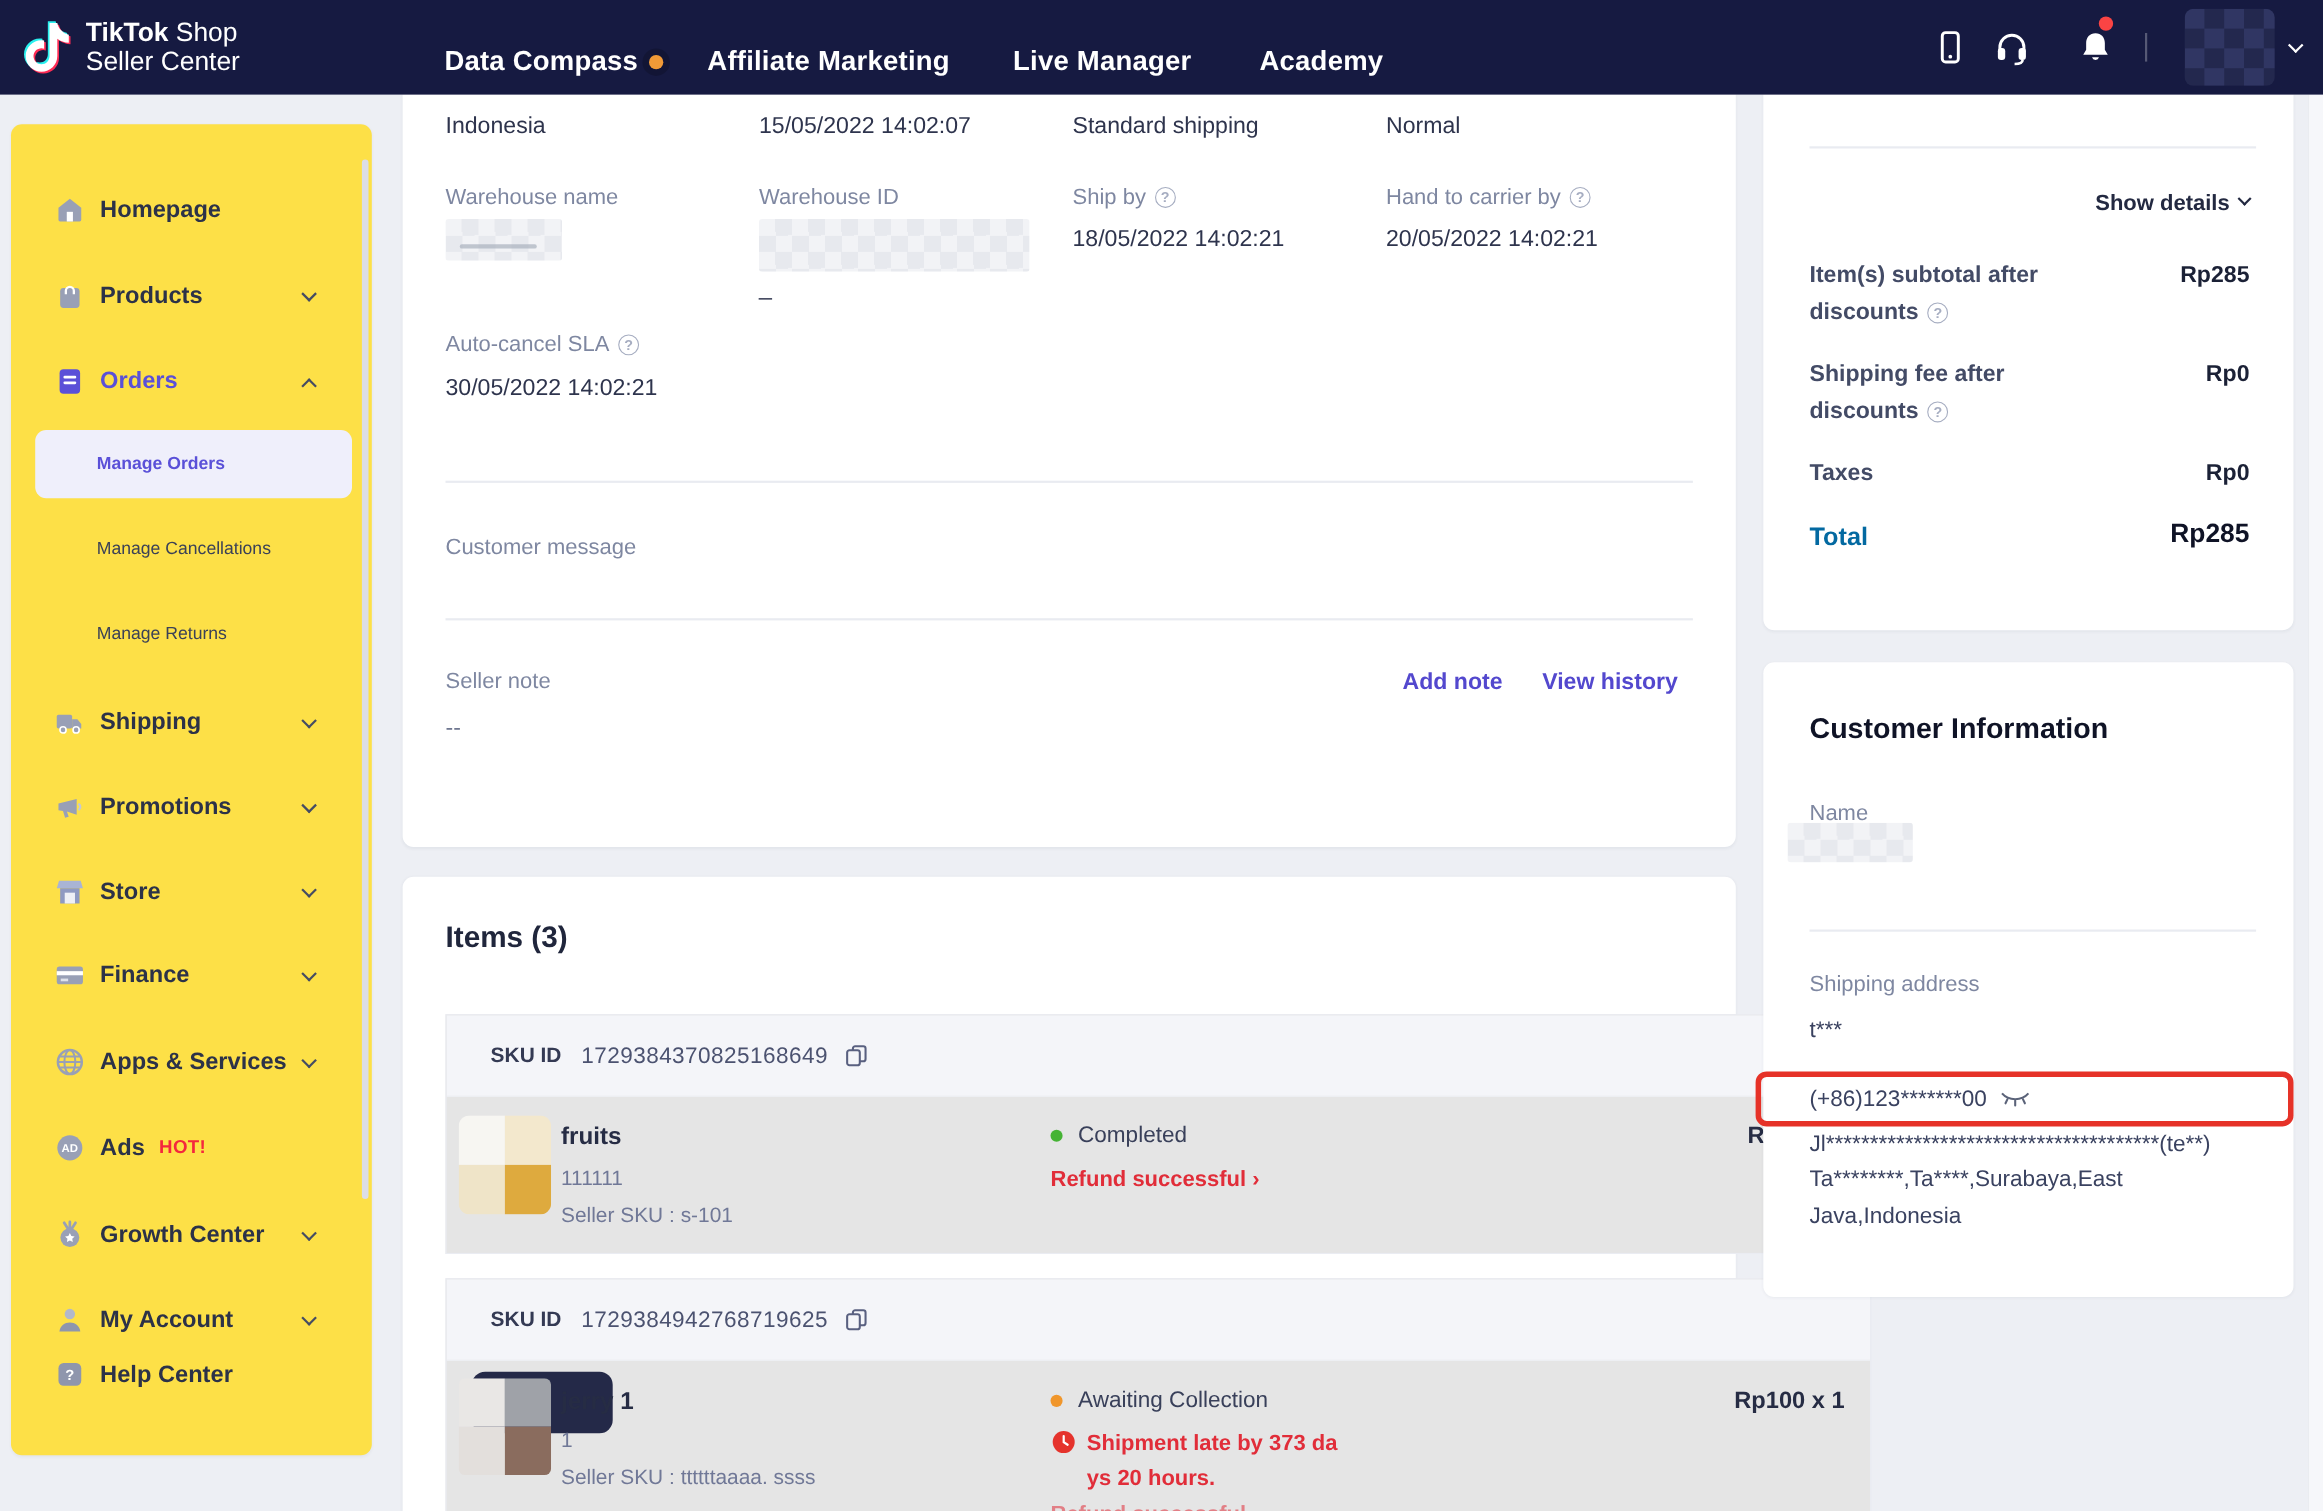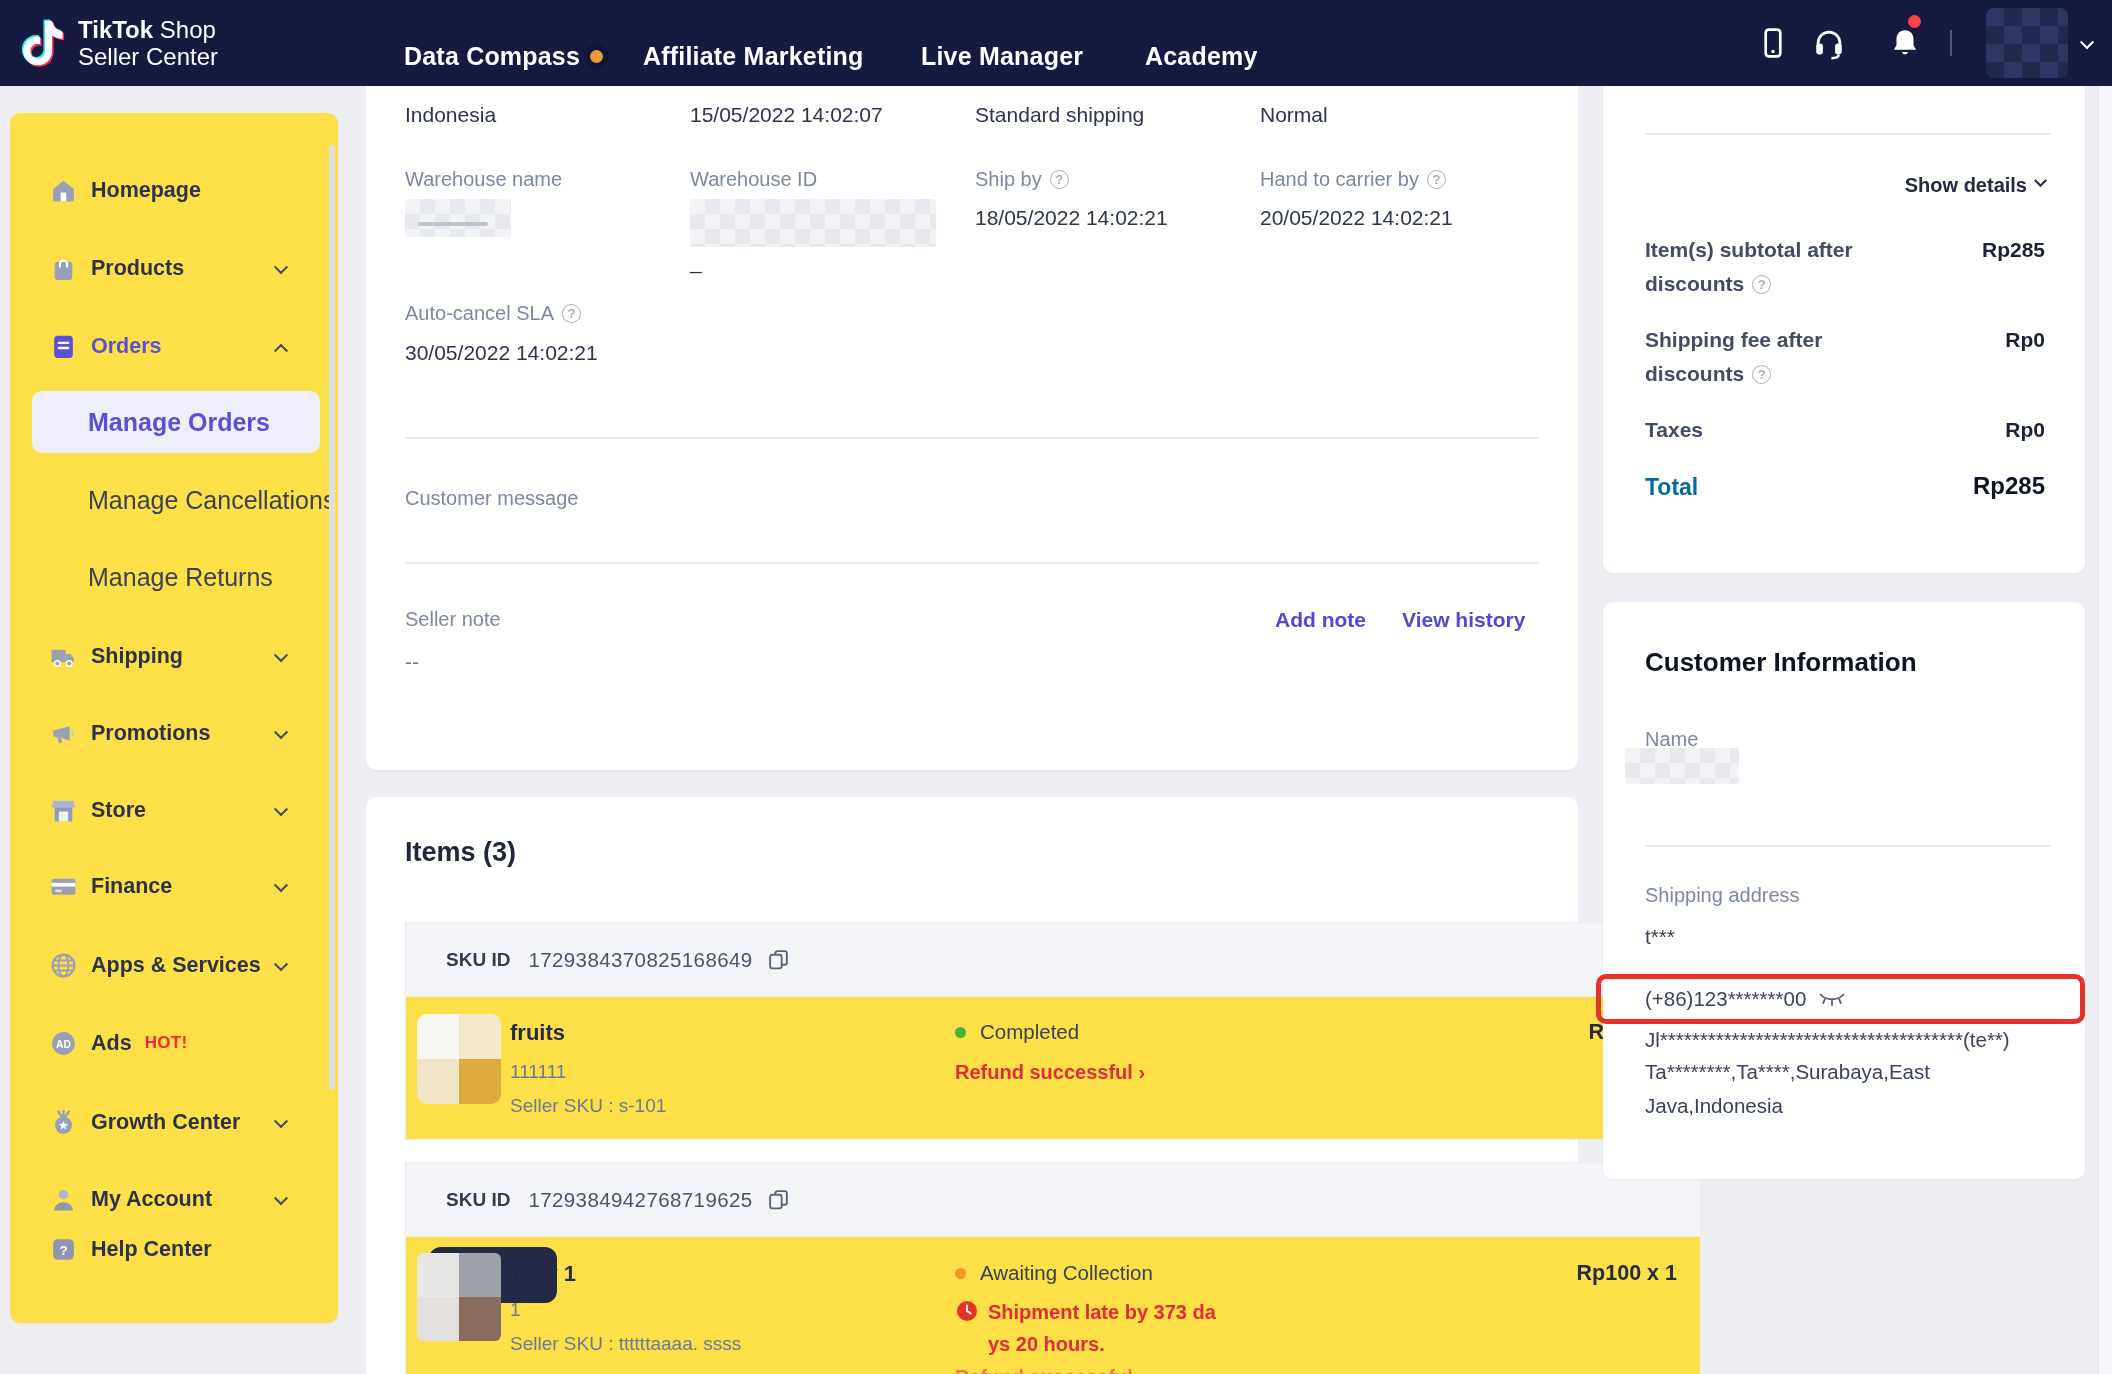--- a/index.html
+++ b/index.html
@@ -19,39 +19,39 @@
   .bell-dot{position:absolute;left:1908px;top:15px;width:13px;height:13px;border-radius:50%;background:#fa4444;z-index:2}
   .avatar{position:absolute;left:1986px;top:8px;width:82px;height:70px;border-radius:8px}
   .nav-chev{position:absolute;left:2082px;top:36px;color:#fff}
 
   
   .sidebar{position:absolute;left:10px;top:113px;width:328px;height:1210px;background:#fde047;border-radius:10px;box-shadow:0 1px 3px rgba(25,30,60,.05);z-index:5}
   .sb-item{position:absolute;left:0;width:328px;height:48px;display:flex;align-items:center;padding-left:38px;color:#2c3248;font-size:21.5px;font-weight:600;cursor:pointer}
   .sb-item .ico{width:30px;height:30px;margin-right:13px;flex:none;display:flex;align-items:center;justify-content:center}
   .sb-item.active{color:#5a50d8}
   .sb-chev{position:absolute;left:266px;color:#454c63}
-  .sb-sub{position:absolute;left:0;width:328px;height:48px;display:flex;align-items:center;padding-left:78px;color:#3b4157;font-size:25px;font-weight:500;cursor:pointer}
+  .sb-sub{position:absolute;left:0;width:328px;height:48px;display:flex;align-items:center;padding-left:78px;color:#3b4157;font-size:16px;font-weight:500;cursor:pointer}
   .sb-sub.active{color:#5a50d8;font-weight:700}
   .active-pill{position:absolute;left:22px;top:278px;width:288px;height:62px;background:#efeffb;border-radius:10px}
   .hot{color:#f4273d;font-size:17px;font-weight:800;margin-left:13px;letter-spacing:.3px}
   .sb-scroll{position:absolute;left:319px;top:32px;width:6px;height:945px;background:#dcdee6;border-radius:3px;cursor:pointer}
 
   
   .card{position:absolute;background:#fff;box-shadow:0 1px 3px rgba(25,30,60,.05)}
   .divider{position:absolute;height:1.5px;background:#e9ebf1}
   .lbl{position:absolute;color:#7e87a1;font-size:20px;display:flex;align-items:center;gap:8px;white-space:nowrap}
   .val{position:absolute;color:#2e344d;font-size:21px;font-weight:500;white-space:nowrap}
   .help{width:19px;height:19px;border:1.6px solid #a6adc1;border-radius:50%;color:#a6adc1;font-size:13px;font-weight:700;display:inline-flex;align-items:center;justify-content:center;cursor:pointer;flex:none}
   .blur{background:repeating-conic-gradient(#e7e9ee 0% 25%,#f2f3f6 0% 50%) 0 0/30px 30px;border-radius:3px}
   .blur-dark{background:repeating-conic-gradient(#23284e 0% 25%,#303663 0% 50%) 0 0/36px 36px}
   .link{position:absolute;color:#5348ce;font-size:21px;font-weight:700;cursor:pointer;white-space:nowrap}
 
   
   .items-title{position:absolute;left:39px;top:40px;color:#20263c;font-size:27px;font-weight:800}
-  .subcard{position:absolute;left:39px;width:1296px;border:1.5px solid #eaecf2;border-radius:0;overflow:hidden;background:#fde047}
+  .subcard{position:absolute;left:39px;width:1296px;border:1.5px solid #eaecf2;border-radius:0;overflow:hidden;background:#e5e5e5}
   .skuband{position:absolute;left:0;top:0;right:0;height:74px;background:#f4f5f9;border-bottom:1px solid #edeef3;display:flex;align-items:center;padding-left:40px}
   .sku-lbl{color:#343a54;font-size:19px;font-weight:800}
   .sku-num{color:#4b5270;font-size:20.5px;margin-left:18px;letter-spacing:.4px}
   .copy{margin-left:14px;cursor:pointer;display:flex}
   .mosaic{position:absolute;display:grid;grid-template-columns:1fr 1fr;grid-template-rows:1fr 1fr;border-radius:10px;overflow:hidden}
   .p-name{position:absolute;left:104px;color:#262c44;font-size:22px;font-weight:600}
   .p-sub{position:absolute;left:104px;color:#707897;font-size:19px}
   .status-dot{position:absolute;left:549px;width:11px;height:11px;border-radius:50%}
   .status-txt{position:absolute;left:574px;color:#39405a;font-size:20.5px}
   .warn{position:absolute;color:#e12d39;font-size:20px;font-weight:600}

